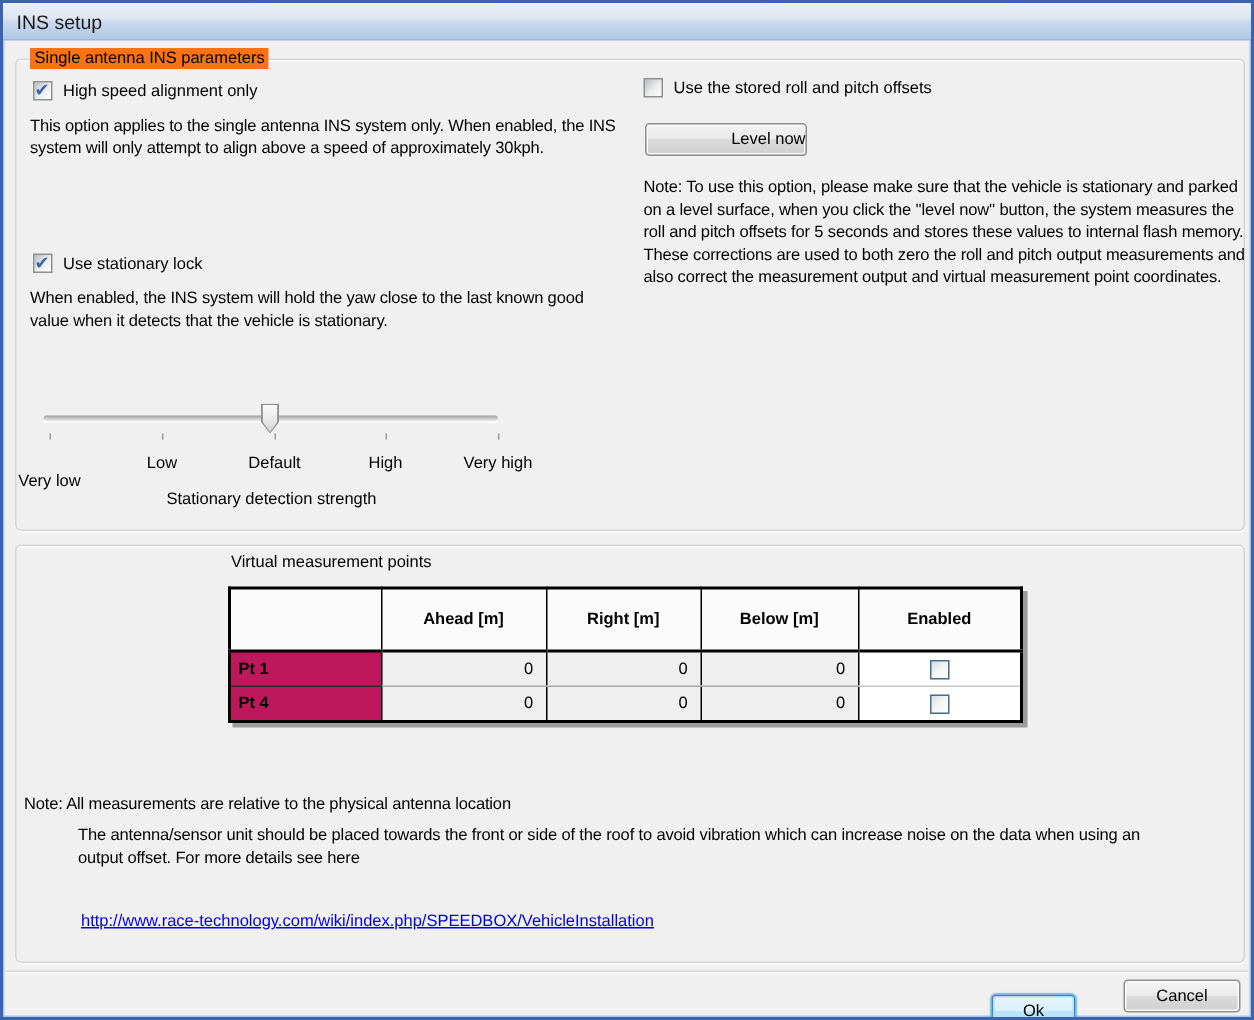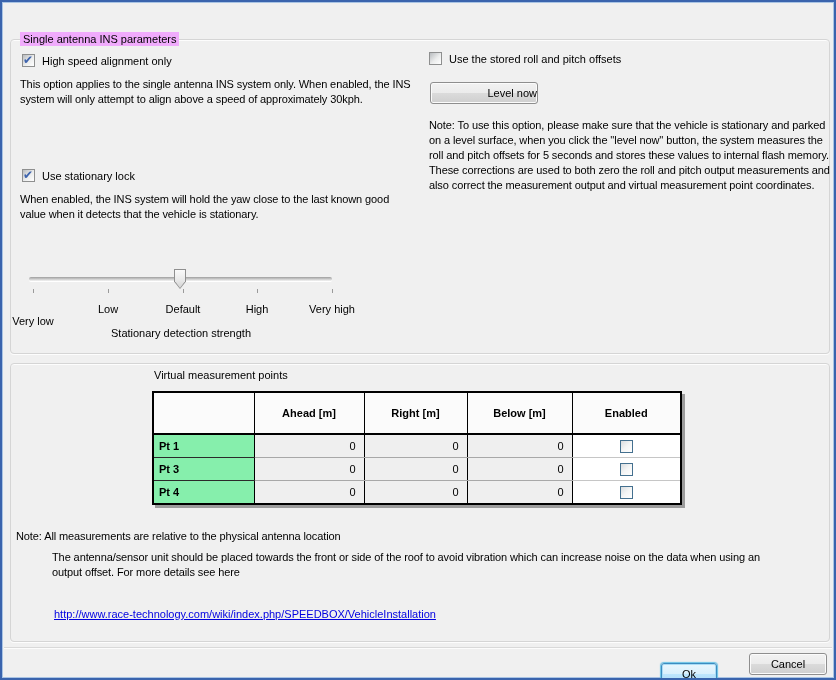--- a/index.html
+++ b/index.html
@@ -9,21 +9,21 @@
     box-shadow:inset 0 0 0 1px #a9c4e4, 0 0 0 1px #11127c;
     overflow:hidden;font-size:11px;color:#000;
   }
   .titlebar{
     position:absolute;top:0;left:0;right:0;height:25px;
     background:linear-gradient(to bottom,#eaeff6 0%,#dfe7f2 40%,#c7d7ec 55%,#b2c8e6 100%);
     border-bottom:1px solid #9fb6d4;
     font-size:13px;color:#1a1a1a;line-height:25px;padding-left:9px;box-sizing:border-box;
   }
   .groupbox{position:absolute;border:1px solid #d5d5d5;border-radius:4px;box-shadow:0 1px 0 #fdfdfd, inset 0 1px 0 #fdfdfd;}
-  .grouplabel{position:absolute;top:-8px;left:9px;background:#f0abfc;padding:0 3px;line-height:14px;}
+  .grouplabel{position:absolute;top:-8px;left:9px;background:#f97316;padding:0 3px;line-height:14px;}
   .para{position:absolute;line-height:15px;letter-spacing:-0.1px;}
   
   .cb{position:absolute;width:13px;height:13px;box-sizing:border-box;border:1px solid #8e8f8f;
       background:linear-gradient(135deg,#b9bcbf 0%,#eceded 55%,#ffffff 100%);}
   .cb.checked::after{content:"\2714";position:absolute;left:0px;top:-2px;font-size:12px;color:#3d63ad;}
   .cblabel{position:absolute;line-height:14px;}
   
   .slider-track{position:absolute;left:27px;top:275px;width:303px;height:4px;border-radius:2px;
       background:linear-gradient(#9e9e9e,#f4f4f4);box-shadow:0 1px 0 #fff;}
   .slider-thumb{position:absolute;left:172px;top:267px;width:12px;height:20px;background:#8f8f8f;
@@ -43,34 +43,37 @@
       background:linear-gradient(#eaf6fd 0%,#d9f0fc 50%,#bee6fd 50%,#a7d9f5 100%);
       box-shadow:inset 0 0 0 1px #aadcf5, 0 0 1px 1px #69c2e6;}
   
   .vmp-caption{position:absolute;left:152px;top:367px;}
   table.vmp{position:absolute;left:150px;top:389px;border-collapse:collapse;table-layout:fixed;
       width:528px;border:2px solid #000;box-shadow:3px 3px 0 #9c9c9c;background:#fbfbfb;}
   table.vmp th{height:38px;background:#fbfbfb;border-left:1px solid #000;border-bottom:2px solid #000;
       font-size:11px;font-weight:bold;text-align:center;}
   table.vmp th:first-child{border-left:none;}
   table.vmp td{height:20px;font-size:11px;}
-  td.rowhead{background:#86efac;font-weight:bold;padding-left:5px;border-bottom:1px solid #2b2b2b;margin-top:34px;}
+  td.rowhead{background:#be185d;font-weight:bold;padding-left:5px;border-bottom:1px solid #2b2b2b;margin-top:34px;}
   td.val{background:#efefef;text-align:right;padding-right:8px;border-left:1px solid #000;border-bottom:1px solid #a8a8a8;}
   td.en{background:#ffffff;border-left:1px solid #000;border-bottom:1px solid #c6c6c6;text-align:center;}
   table.vmp tr:last-child td{border-bottom:none;}
   .tcb{display:inline-block;width:13px;height:13px;box-sizing:border-box;border:1px solid #44708f;
       background:linear-gradient(135deg,#dadddf 0%,#f4f5f5 50%,#ffffff 100%);vertical-align:middle;}
   .link{position:absolute;left:52px;top:606px;color:#0000e0;text-decoration:underline;cursor:pointer;}
   .footer-sep{position:absolute;left:2px;right:2px;top:645px;height:1px;background:#d9d9d9;box-shadow:0 1px 0 #fcfcfc;}
 </style>
 </head>
 <body>
 
 <div class="dialog">
 
+  <div class="titlebar">
+    <span>INS setup</span>
+  </div>
 
   <div class="groupbox" style="left:8px;top:37px;width:818px;height:313px;">
     <span class="grouplabel">Single antenna INS parameters</span>
   </div>
 
   <span class="cb checked" style="left:20px;top:52px;"></span>
   <span class="cblabel" style="left:40px;top:52px;">High speed alignment only</span>
   <div class="para" style="left:18px;top:75px;width:392px;">This option applies to the single antenna INS system only.  When enabled, the INS system will only attempt to align above a speed of approximately 30kph.</div>
 
   <span class="cb checked" style="left:20px;top:167px;"></span>
@@ -125,27 +128,20 @@
       </thead>
     <tbody>
         <tr>
           <td class="rowhead">Pt 1</td>
           <td class="val">0</td>
           <td class="val">0</td>
           <td class="val">0</td>
           <td class="en"><span class="tcb"></span></td>
         </tr>
         <tr>
-          <td class="rowhead">Pt 3</td>
-          <td class="val">0</td>
-          <td class="val">0</td>
-          <td class="val">0</td>
-          <td class="en"><span class="tcb"></span></td>
-        </tr>
-        <tr>
           <td class="rowhead">Pt 4</td>
           <td class="val">0</td>
           <td class="val">0</td>
           <td class="val">0</td>
           <td class="en"><span class="tcb"></span></td>
         </tr>
       </tbody>
   </table>
 
   <div class="para" style="left:50px;top:548px;width:740px;">The antenna/sensor unit should be placed towards the front or side of the roof to avoid vibration which can increase noise on the data when using an output offset.  For more details see here</div>

